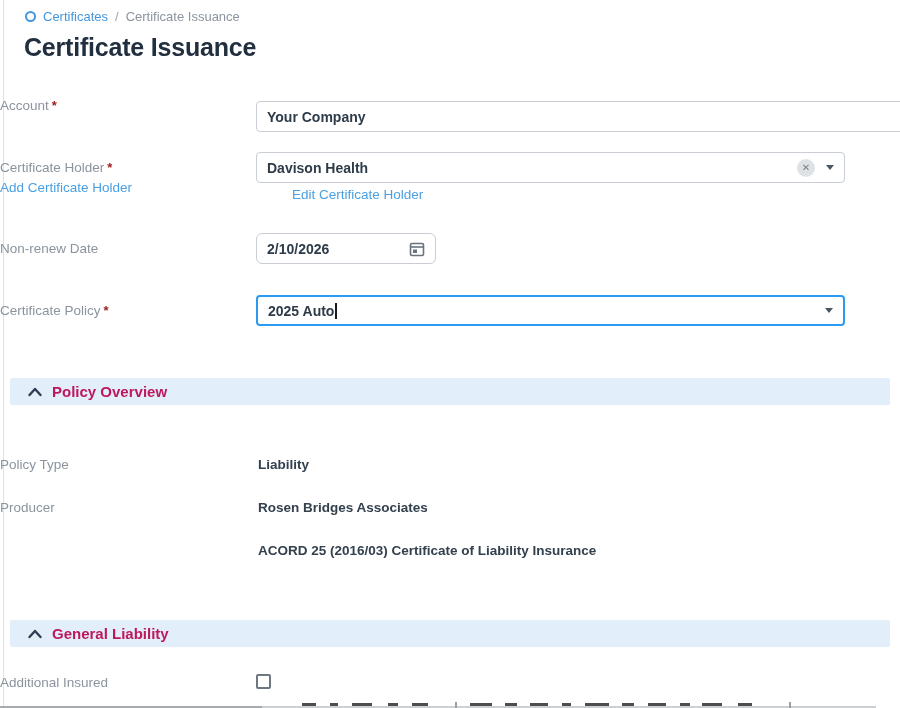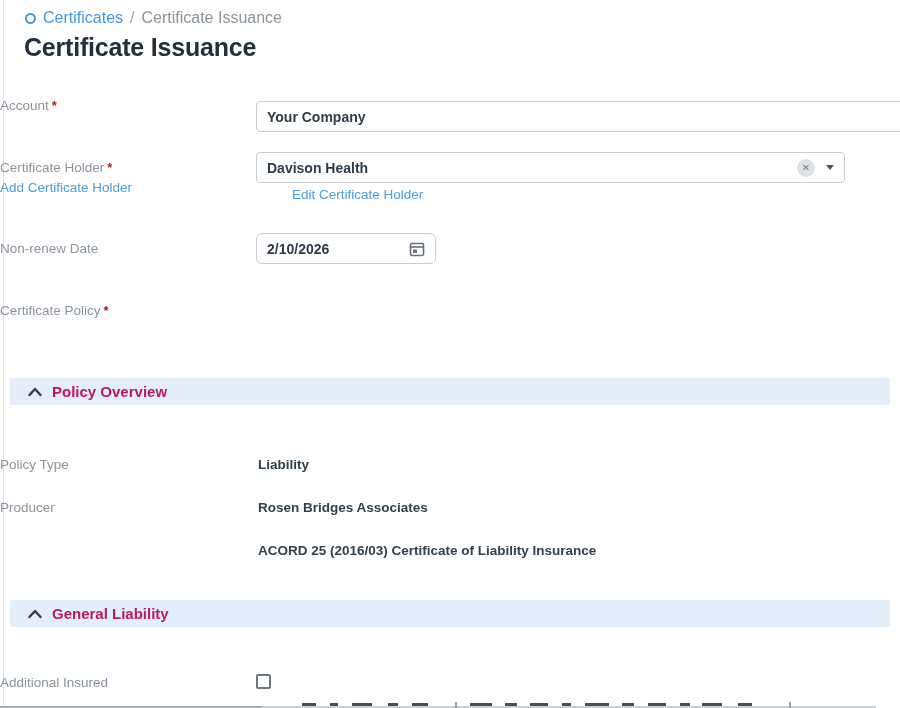--- a/index.html
+++ b/index.html
@@ -4,21 +4,21 @@
 <style>
   * { margin:0; padding:0; box-sizing:border-box; }
   html,body { background:#ffffff; }
   .page {
     position:relative; width:900px; height:708px; overflow:hidden;
     background:#ffffff; font-family:"Liberation Sans", sans-serif;
   }
   .left-edge { position:absolute; left:3px; top:0; width:1px; height:708px; background:#dde1ea; }
 
   
-  .breadcrumb { position:absolute; top:9px; left:25px; display:flex; align-items:center; gap:7px; font-size:16px; }
+  .breadcrumb { position:absolute; top:9px; left:25px; display:flex; align-items:center; gap:7px; font-size:13px; }
   .crumb-icon { width:11px; height:11px; border:2.5px solid #4596db; border-radius:50%; }
   .crumb-link { color:#4596db; text-decoration:none; cursor:pointer; }
   .crumb-sep { color:#9aa3ad; }
   .crumb-current { color:#8b949e; }
 
   .page-title { position:absolute; top:33px; left:24px; font-size:25px; font-weight:bold; color:#212f3f; letter-spacing:-0.2px; }
 
   
   .flabel { position:absolute; left:0; width:242px; text-align:left; color:#8b949e; font-size:13.5px; line-height:31px; white-space:nowrap; }
   .req { color:#a11d1d; font-weight:bold; margin-left:3px; font-size:13px; }
@@ -102,37 +102,43 @@
     <svg width="16" height="16" viewBox="0 0 16 16">
       <rect x="1.5" y="2.5" width="13" height="12" rx="1.5" fill="none" stroke="#6a737d" stroke-width="1.6"></rect>
       <line x1="1.5" y1="6" x2="14.5" y2="6" stroke="#6a737d" stroke-width="1.6"></line>
       <rect x="4" y="8.5" width="4" height="3.5" fill="#6a737d"></rect>
     </svg>
   </div>
 
   <div class="flabel" style="top:295px;">
     <span>Certificate Policy</span><span class="req">*</span>
   </div>
+  <div class="input focused" style="top:295px; width:589px;">
+    <span>2025 Auto</span>
+    <span class="text-cursor"></span>
+    <span class="spacer"></span>
+    <span class="caret"></span>
+  </div>
 
   <div class="section-hdr" style="top:378px;">
     <svg width="16" height="12" viewBox="0 0 16 12">
       <polyline points="2.5,9 8,3 13.5,9" fill="none" stroke="#2e3d50" stroke-width="2.4" stroke-linecap="round" stroke-linejoin="round"></polyline>
     </svg>
     <span class="section-title">Policy Overview</span>
   </div>
 
   <div class="dlabel" style="top:457px;">Policy Type</div>
   <div class="dvalue" style="top:457px;">Liability</div>
 
   <div class="dlabel" style="top:500px;">Producer</div>
   <div class="dvalue" style="top:500px;">Rosen Bridges Associates</div>
 
   <div class="dvalue" style="top:543px;">ACORD 25 (2016/03) Certificate of Liability Insurance</div>
 
-  <div class="section-hdr" style="top:600px;">
+  <div class="section-hdr" style="top:620px;">
     <svg width="16" height="12" viewBox="0 0 16 12">
       <polyline points="2.5,9 8,3 13.5,9" fill="none" stroke="#2e3d50" stroke-width="2.4" stroke-linecap="round" stroke-linejoin="round"></polyline>
     </svg>
     <span class="section-title">General Liability</span>
   </div>
 
   <div class="dlabel" style="top:675px;">Additional Insured</div>
   <div class="checkbox"></div>
 
   <div class="clipped-strip">

